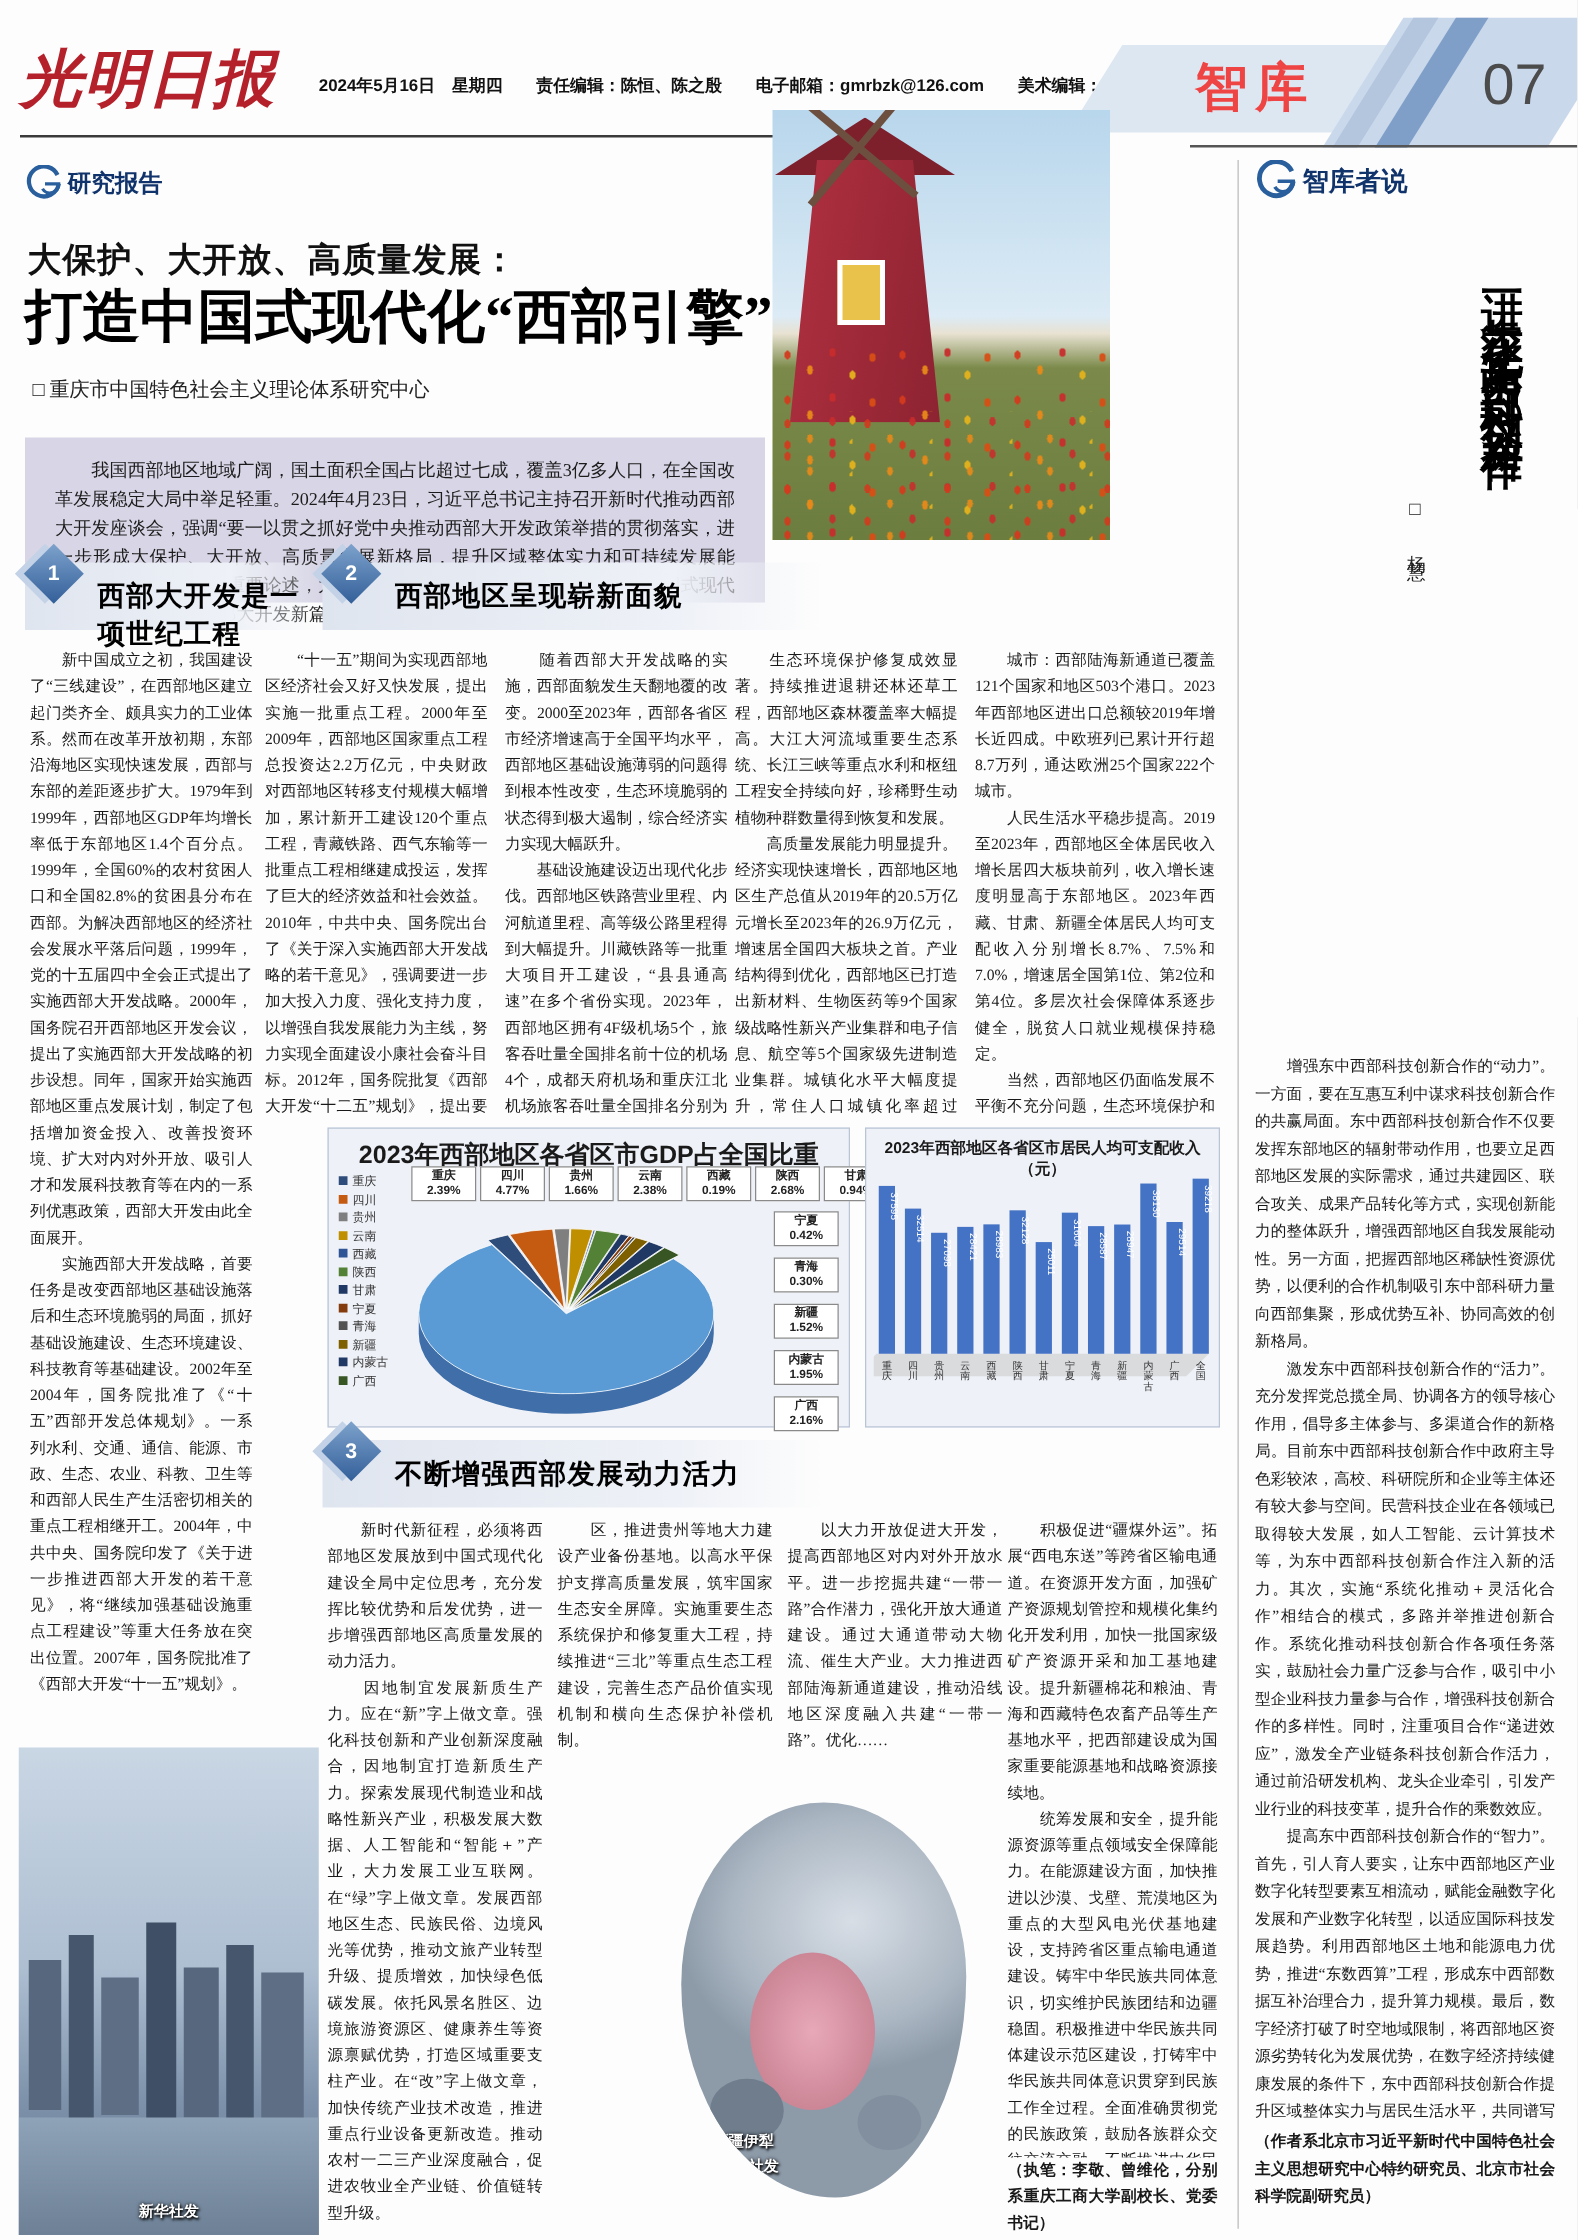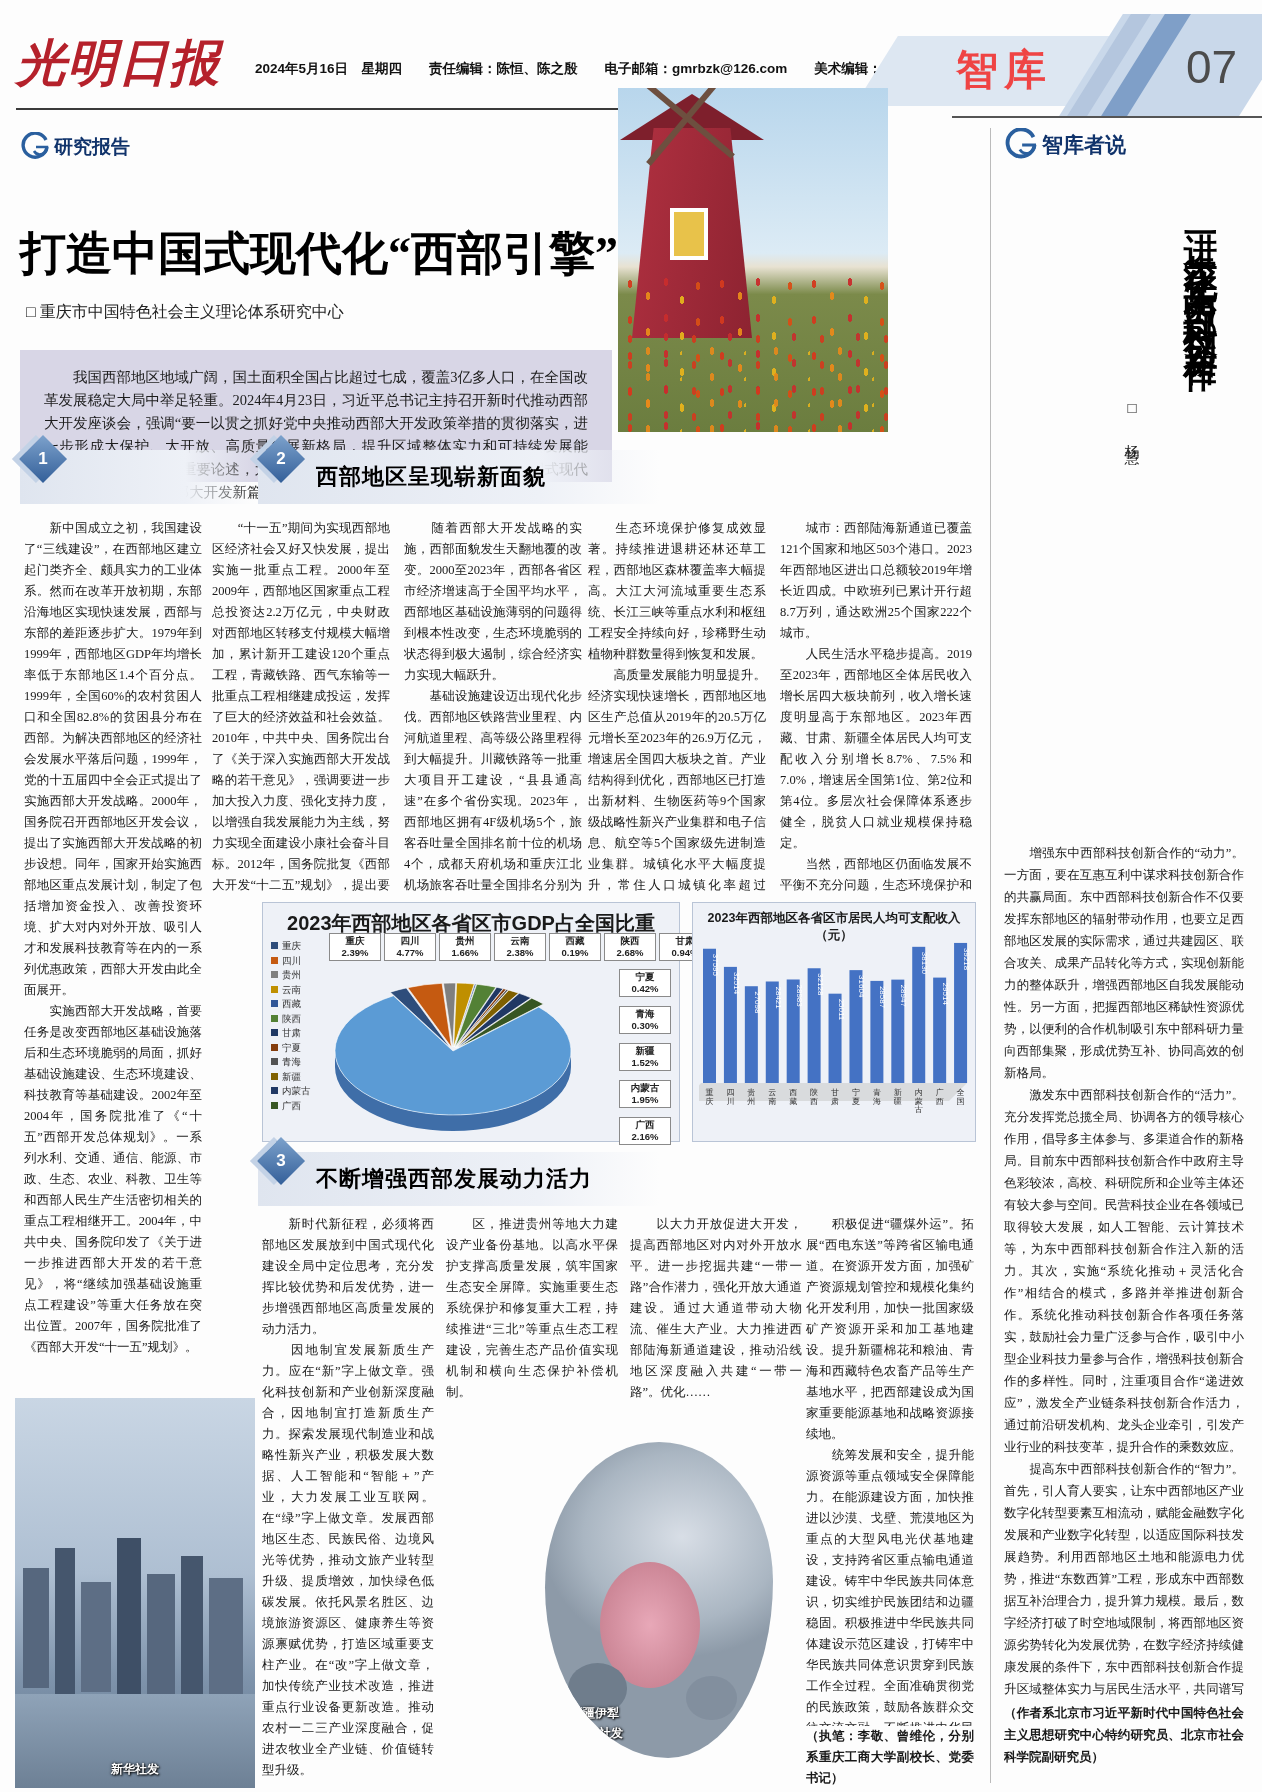--- a/index.html
+++ b/index.html
@@ -119,40 +119,42 @@
   </div>
   <div class="abs" id="banner-rule"></div>
 
   <div class="abs glabel" style="left:20px;top:132px;">
     <svg class="gicon" width="30" height="30" viewBox="0 0 30 30">
       <path d="M 26 8 A 12 12 0 1 0 27 15" fill="none" stroke="#2a5f9e" stroke-width="3.4"></path>
       <path d="M 16 15 L 27 15 A 7 7 0 0 1 14 19" fill="none" stroke="#2a5f9e" stroke-width="2.6"></path>
     </svg>
     <span class="txt">研究报告</span>
   </div>
+  <div class="abs" id="kicker">大保护、大开放、高质量发展：</div>
   <div class="abs" id="headline">打造中国式现代化“西部引擎”</div>
   <div class="abs" id="byline">□ 重庆市中国特色社会主义理论体系研究中心</div>
   <div class="abs" id="introbox">
     <div class="t">　　我国西部地区地域广阔，国土面积全国占比超过七成，覆盖3亿多人口，在全国改革发展稳定大局中举足轻重。2024年4月23日，习近平总书记主持召开新时代推动西部大开发座谈会，强调“要一以贯之抓好党中央推动西部大开发政策举措的贯彻落实，进一步形成大保护、大开放、高质量发展新格局，提升区域整体实力和可持续发展能力”。习近平总书记的重要论述，为加快打造中国式现代化“西部引擎”，在中国式现代化建设中奋力谱写西部大开发新篇章指明了方向。</div>
   </div>
 
   <div class="abs" id="photo-tulip">
     <div id="mill-roof"></div>
     <div id="mill-body"></div>
     <div class="blade" style="transform:rotate(40deg);"></div>
     <div class="blade" style="transform:rotate(-50deg);"></div>
     <div id="mill-win"></div>
     <div class="tulips"></div>
     <div class="tulips" style="height:30%;background-size:64px 26px;opacity:.9;"></div>
   </div>
 
   <div class="sechead" style="left:20px;top:450px;width:236px;">
     <div class="diamond">
         <span>1</span>
       </div>
+    <div class="st">西部大开发是一项世纪工程</div>
   </div>
 
   <div class="sechead" style="left:258px;top:450px;width:402px;">
     <div class="diamond">
         <span>2</span>
       </div>
     <div class="st">西部地区呈现崭新面貌</div>
   </div>
 
   <div class="bodycol" style="left:24px;top:518px;width:178px;height:872px;">　　新中国成立之初，我国建设了“三线建设”，在西部地区建立起门类齐全、颇具实力的工业体系。然而在改革开放初期，东部沿海地区实现快速发展，西部与东部的差距逐步扩大。1979年到1999年，西部地区GDP年均增长率低于东部地区1.4个百分点。1999年，全国60%的农村贫困人口和全国82.8%的贫困县分布在西部。为解决西部地区的经济社会发展水平落后问题，1999年，党的十五届四中全会正式提出了实施西部大开发战略。2000年，国务院召开西部地区开发会议，提出了实施西部大开发战略的初步设想。同年，国家开始实施西部地区重点发展计划，制定了包括增加资金投入、改善投资环境、扩大对内对外开放、吸引人才和发展科技教育等在内的一系列优惠政策，西部大开发由此全面展开。

